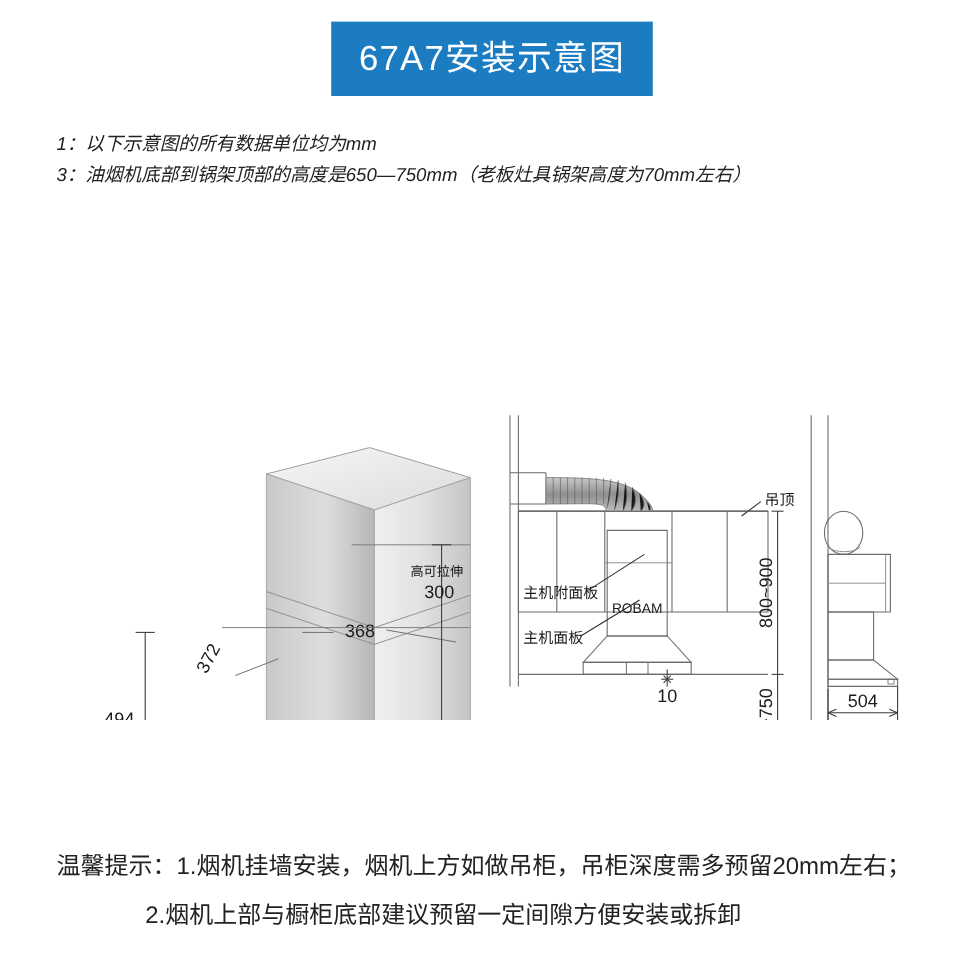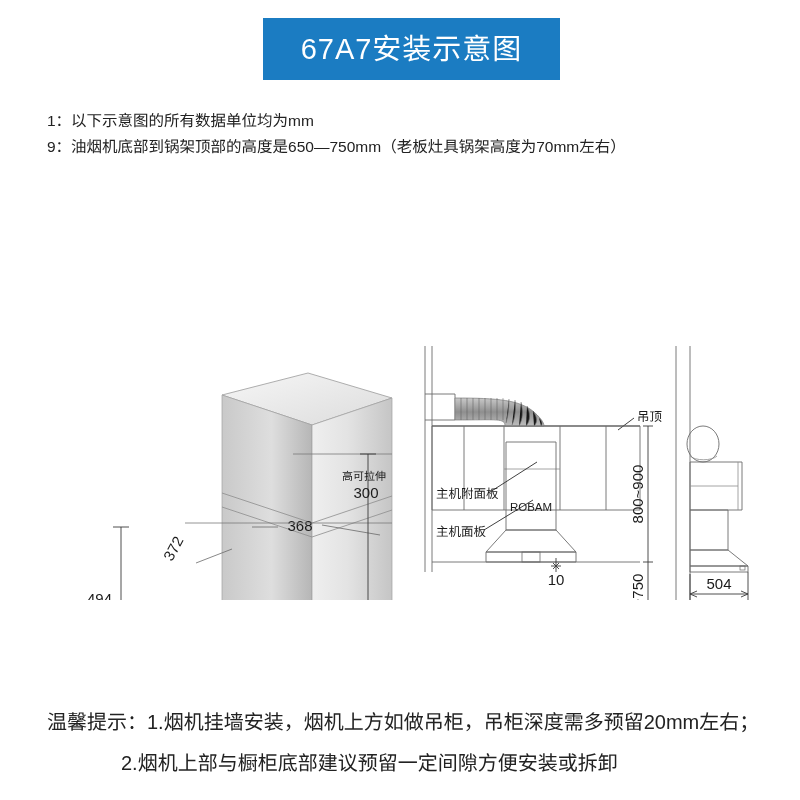--- a/index.html
+++ b/index.html
@@ -14,23 +14,23 @@
     position: relative;
     overflow: hidden;
     font-family: "Liberation Sans", "DejaVu Sans", sans-serif;
     color: #1b1b1b;
     -webkit-font-smoothing: antialiased;
   }
 
   
   #title-banner {
     position: absolute;
-    left: 263px;
+    left: 276px;
     top: 18px;
-    width: 297px;
+    width: 268px;
     height: 62px;
     background: #1b7cc2;
     display: flex;
     align-items: center;
     justify-content: center;
   }
   #title-banner .title-text {
     color: #ffffff;
     font-size: 29px;
     letter-spacing: 1px;
@@ -43,20 +43,21 @@
     position: absolute;
     left: 47px;
     top: 108px;
     width: 730px;
   }
   #notes .note-line {
     font-size: 15.5px;
     line-height: 26px;
     color: #222;
     white-space: nowrap;
+    font-style: italic;
   }
 
   
   #drawings {
     position: absolute;
     left: 0;
     top: 180px;
     width: 800px;
     height: 420px;
   }
@@ -110,21 +111,21 @@
 </style>
 </head>
 <body>
 
 <div id="title-banner">
   <span class="title-text">67A7安装示意图</span>
 </div>
 
 <div id="notes">
   <div class="note-line">1：以下示意图的所有数据单位均为mm</div>
-  <div class="note-line">9：油烟机底部到锅架顶部的高度是650—750mm（老板灶具锅架高度为70mm左右）</div>
+  <div class="note-line">3：油烟机底部到锅架顶部的高度是650—750mm（老板灶具锅架高度为70mm左右）</div>
 </div>
 
 <div id="drawings">
   <svg width="800" height="420" viewBox="0 0 800 420" xmlns="http://www.w3.org/2000/svg">
     <defs>
       <linearGradient id="gLeft" x1="0" y1="0" x2="1" y2="0">
         <stop offset="0%" stop-color="#c9c9c9"></stop>
         <stop offset="55%" stop-color="#dedede"></stop>
         <stop offset="100%" stop-color="#b6b6b6"></stop>
       </linearGradient>

